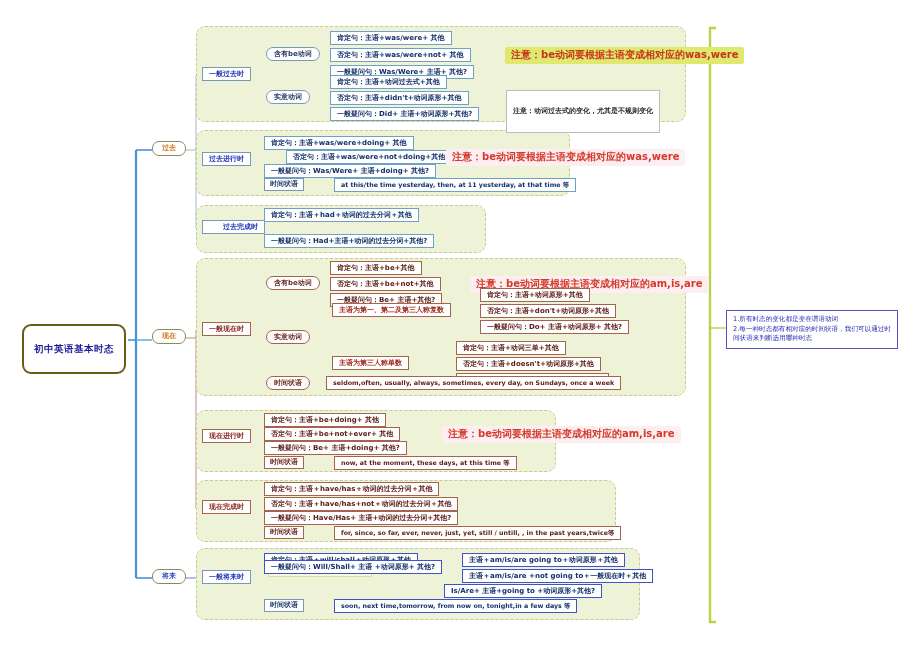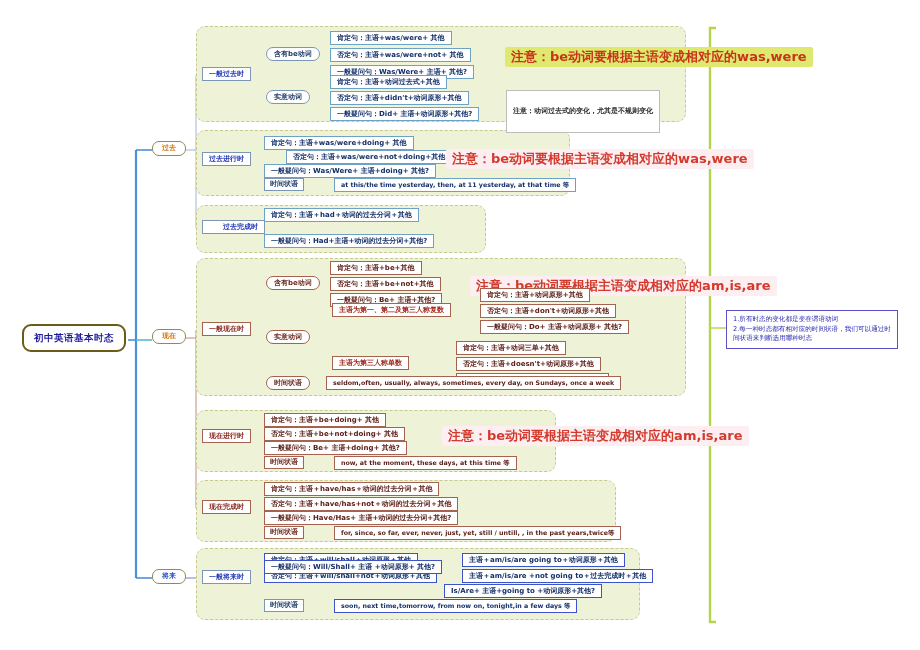--- a/index.html
+++ b/index.html
@@ -34,21 +34,21 @@
   .node > span { display: inline-block; }
 
   
   .root {
     border: 2.5px solid #6b5a18;
     border-radius: 9px;
     background: #ffffff;
     color: #1d1d9c;
     font-size: 9.5px;
     font-weight: bold;
-    padding: 7px 10px;
+    padding: 18px 10px;
     letter-spacing: .5px;
   }
 
   
   .era {
     border: 1px solid #8a8a5a;
     border-radius: 7px;
     background: #ffffff;
     font-size: 7px;
     font-weight: bold;
@@ -123,21 +123,21 @@
     font-size: 7px;
     font-weight: bold;
     color: #a02a1f;
     padding: 2.5px 6px;
   }
 
   
   .note-hl {
     background: #dfe96f;
     border: none;
-    font-size: 13px;
+    font-size: 10px;
     font-weight: bold;
     color: #c8341a;
     padding: 3px 6px;
     border-radius: 2px;
   }
   .note-hl.pink { background: #fdeef1; color: #d33a2c; }
   .note-plain {
     background: #ffffff;
     border: 1px solid #bdbdbd;
     font-size: 7px;
@@ -452,21 +452,21 @@
     <span>seldom,often, usually, always, sometimes, every day, on Sundays, once a week</span>
   </div>
 
   <div class="node tense warm" style="left:202px; top:429px;">
     <span>现在进行时</span>
   </div>
   <div class="node formula warm" style="left:264px; top:413px;">
     <span>肯定句：主语+be+doing+ 其他</span>
   </div>
   <div class="node formula warm" style="left:264px; top:427px;">
-    <span>否定句：主语+be+not+doing+ 其他</span>
+    <span>否定句：主语+be+not+ever+ 其他</span>
   </div>
   <div class="node formula warm" style="left:264px; top:441px;">
     <span>一般疑问句：Be+ 主语+doing+ 其他?</span>
   </div>
   <div class="node note-hl pink" style="left:442px; top:426px;">
     <span>注意：be动词要根据主语变成相对应的am,is,are</span>
   </div>
   <div class="node slabel warm" style="left:264px; top:456px;">
     <span>时间状语</span>
   </div>
@@ -498,25 +498,22 @@
   </div>
   <div class="node formula blue2" style="left:264px; top:553px;">
     <span>肯定句：主语＋will/shall＋动词原形＋其他</span>
   </div>
   <div class="node formula blue2" style="left:462px; top:553px;">
     <span>主语＋am/is/are going to＋动词原形＋其他</span>
   </div>
   <div class="node note-small" style="left:268px; top:566px;">
     <span>shall只用于第一人称，表示请求和建议。</span>
   </div>
-  <div class="node formula blue2" style="left:264px; top:569px;">
-    <span>否定句：主语＋will/shall+not＋动词原形＋其他</span>
-  </div>
   <div class="node formula blue2" style="left:462px; top:569px;">
-    <span>主语＋am/is/are +not going to＋过去完成时＋其他</span>
+    <span>主语＋am/is/are +not going to＋一般现在时＋其他</span>
   </div>
   <div class="node formula blue2" style="left:264px; top:560px;">
     <span>一般疑问句：Will/Shall+ 主语 +动词原形+ 其他?</span>
   </div>
   <div class="node formula blue2" style="left:444px; top:584px;">
     <span>Is/Are+ 主语+going to +动词原形+其他?</span>
   </div>
   <div class="node slabel" style="left:264px; top:599px;">
     <span>时间状语</span>
   </div>

